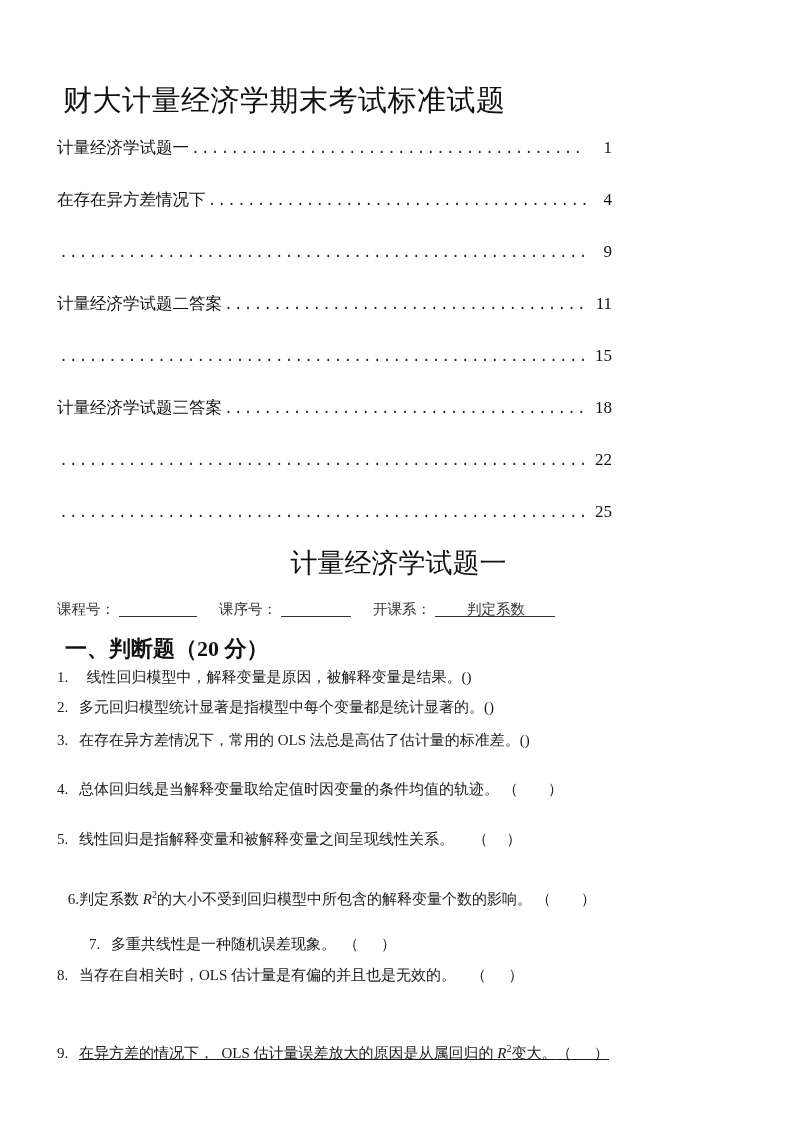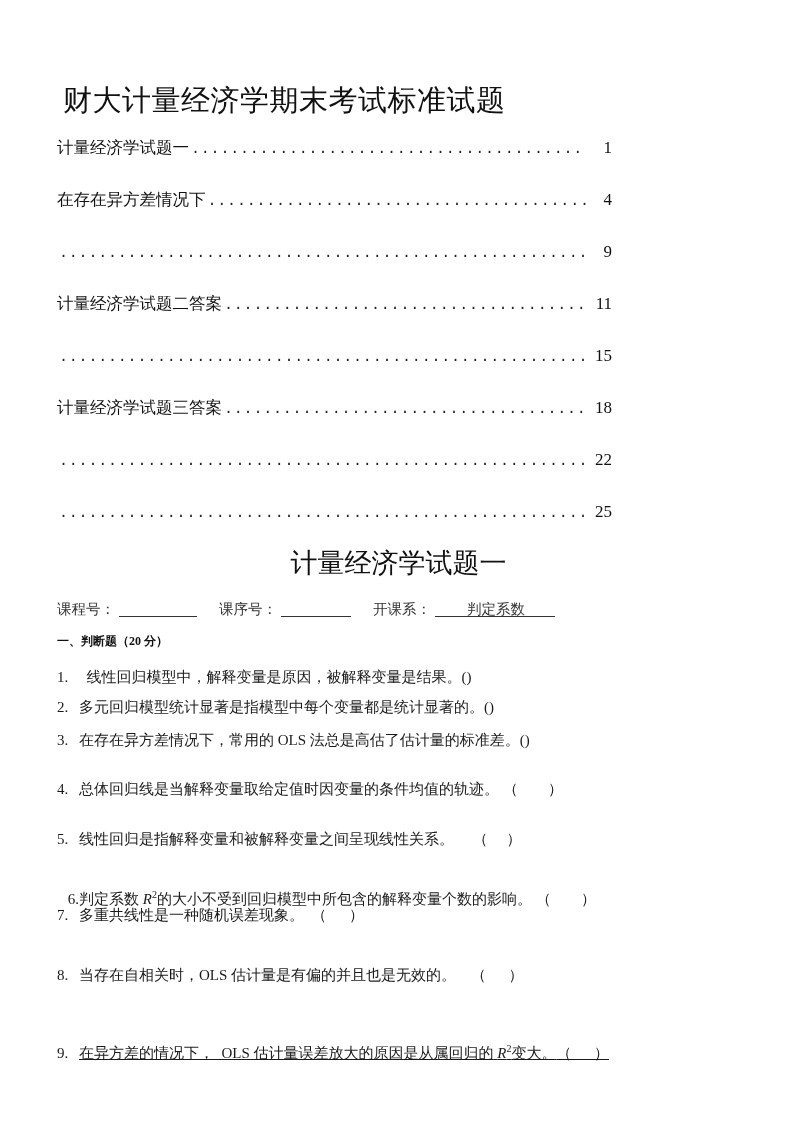--- a/index.html
+++ b/index.html
@@ -90,23 +90,23 @@
       text-align: center;
     }
     .meta-blank.course-no { width: 78px; }
     .meta-blank.seq-no { width: 70px; }
     .meta-blank.dept { width: 118px; margin-right: 0; padding-left: 2px; }
     .q-section-header {
       position: absolute;
       left: 57px;
       top: 629px;
       font-family: "Liberation Serif", "DejaVu Serif", serif;
-      font-size: 12px;
+      font-size: 22px;
       font-weight: bold;
-      margin: 0;
+      margin: 8px;
       line-height: 24px;
     }
     .question {
       position: absolute;
       left: 57px;
       font-family: "Liberation Serif", "DejaVu Serif", serif;
       font-size: 15px;
       line-height: 22px;
       white-space: nowrap;
       color: #1a1a1a;
@@ -194,21 +194,21 @@
 
 <div class="question" style="top:828px;">
   <span class="q-num">5.</span><span>线性回归是指解释变量和被解释变量之间呈现线性关系。</span><span style="white-space:pre;">     （     ）</span>
 </div>
 
 <div class="question" style="top:884px;text-align:right;">
   <span class="q-num">6.</span><span>判定系数</span>
   <span class="sup-r"><span>R</span><sup>2</sup></span><span>的大小不受到回归模型中所包含的解释变量个数的影响。</span><span class="q-paren" style="white-space:pre;">（        ）</span>
 </div>
 
-<div class="question" style="top:904px;">
+<div class="question" style="top:933px;margin-left:32px;">
   <span class="q-num">7.</span><span>多重共线性是一种随机误差现象。</span><span style="white-space:pre;">  （      ）</span>
 </div>
 
 <div class="question" style="top:964px;">
   <span class="q-num">8.</span><span>当存在自相关时，OLS 估计量是有偏的并且也是无效的。</span><span style="white-space:pre;">    （      ）</span>
 </div>
 
 <div class="question" style="top:1038px;text-decoration:underline;">
   <span class="q-num">9.</span><span style="white-space:pre;">在异方差的情况下，  OLS 估计量误差放大的原因是从属回归的</span>
   <span class="sup-r"><span>R</span><sup>2</sup></span><span>变大。</span><span style="white-space:pre;">（      ）</span>

